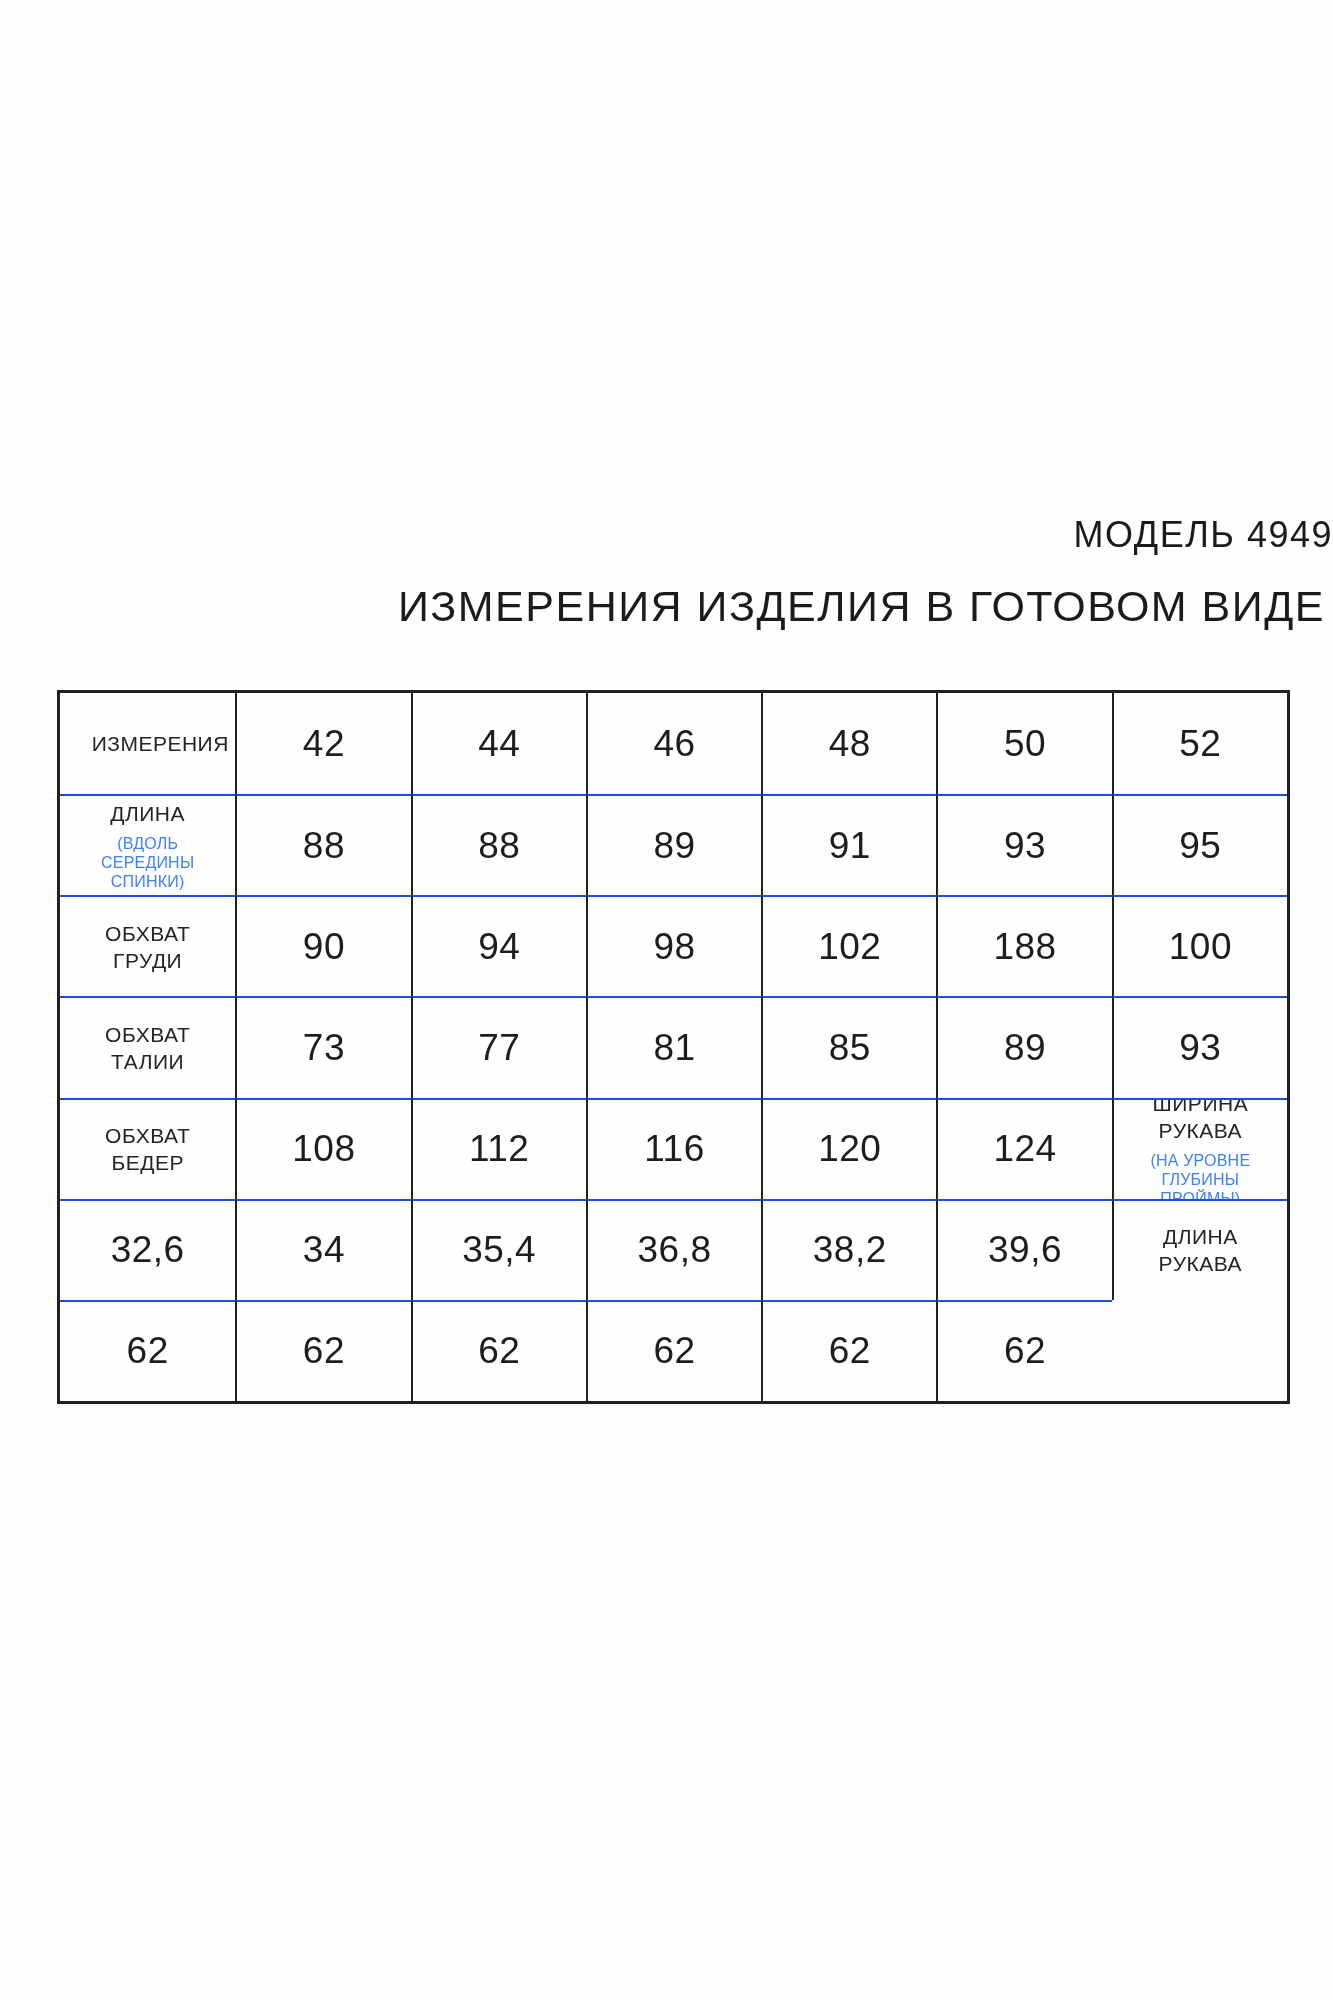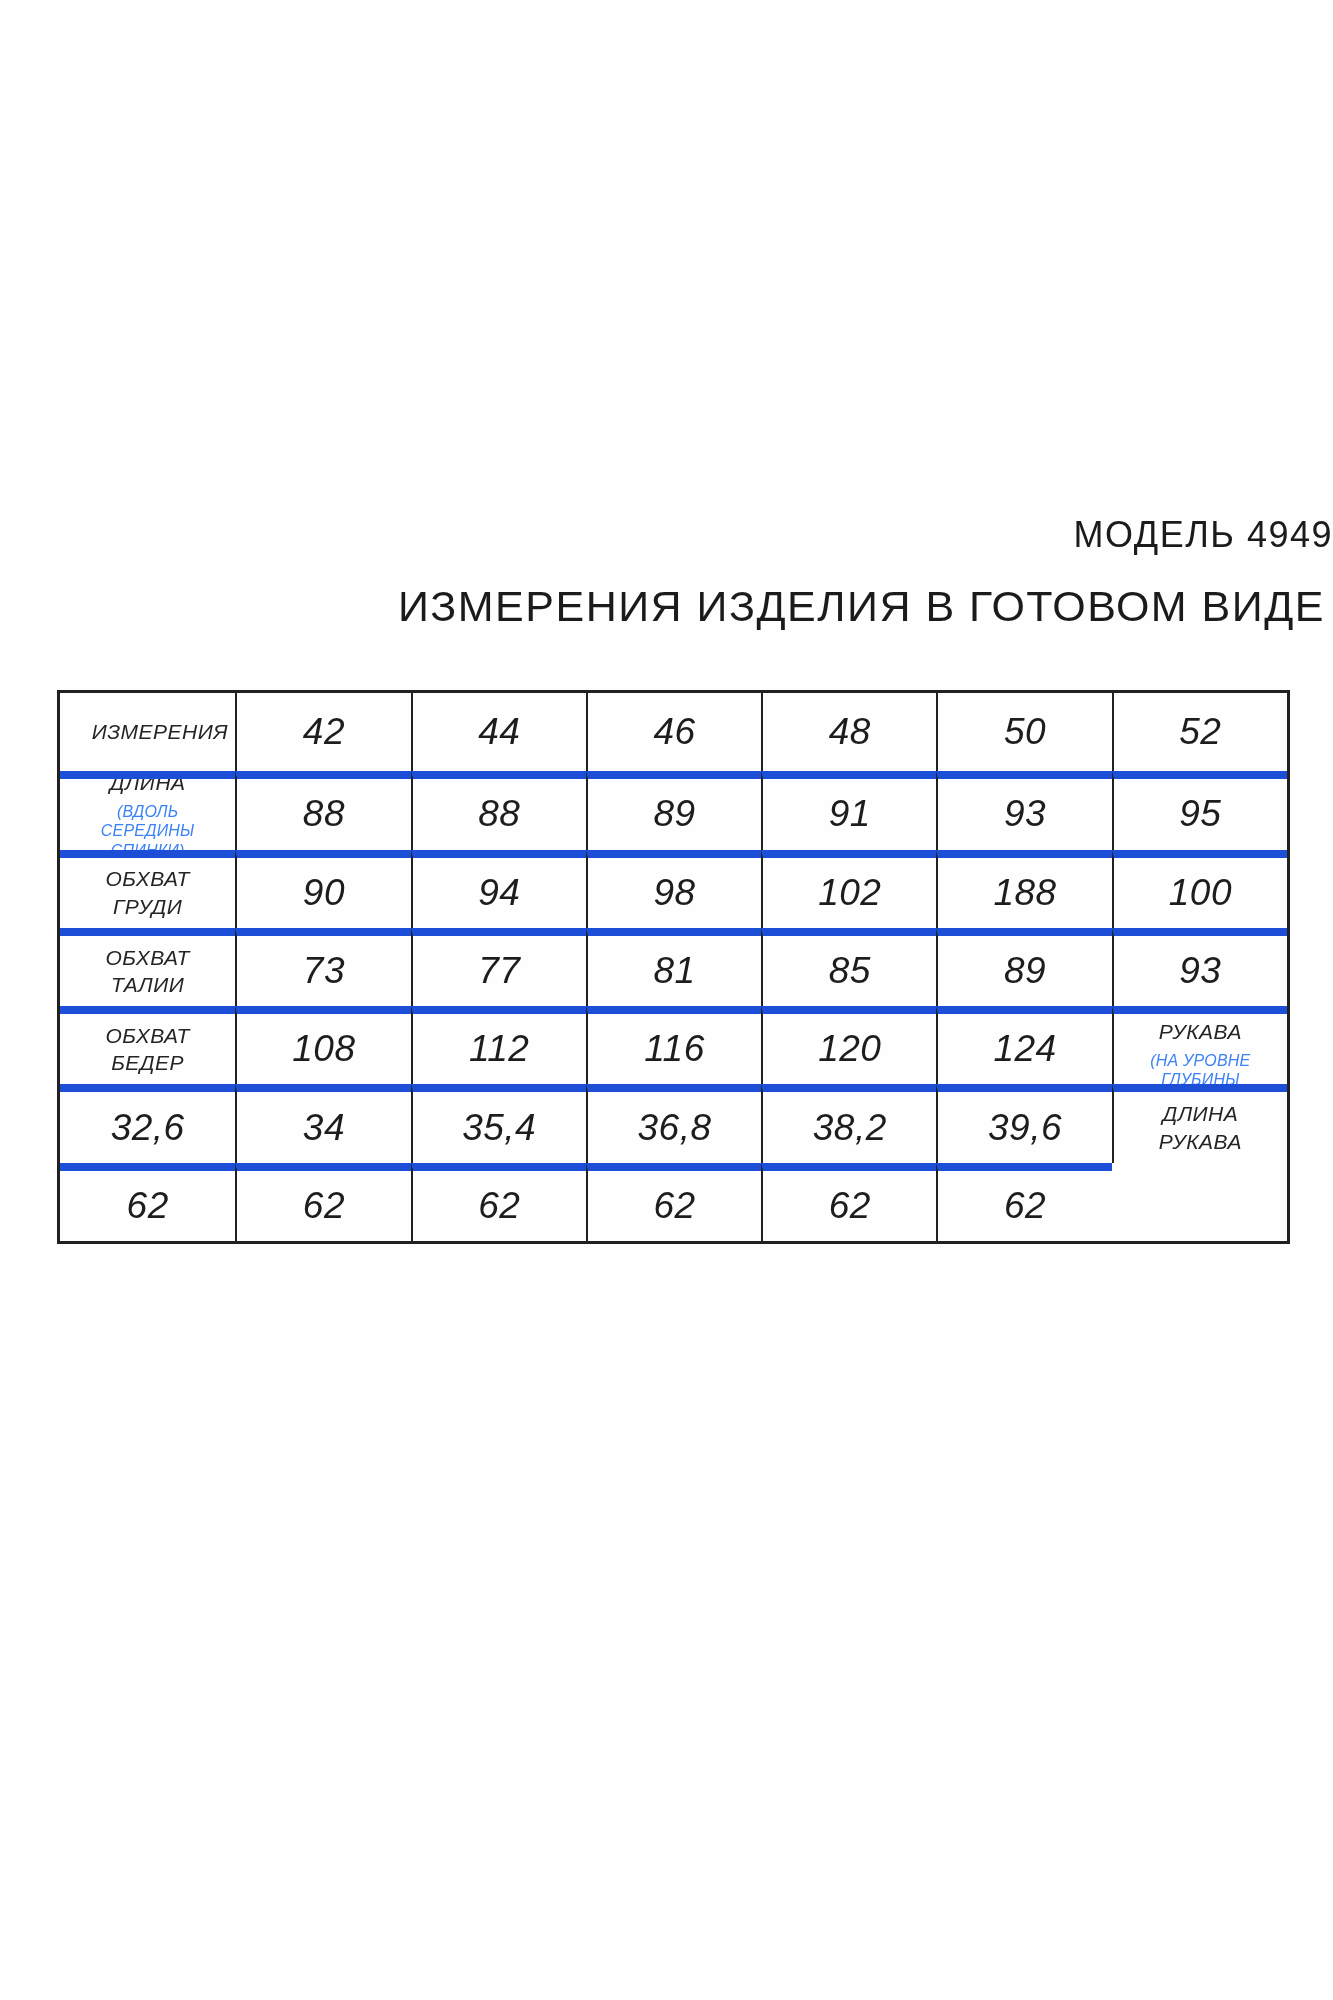--- a/index.html
+++ b/index.html
@@ -33,37 +33,36 @@
     font-weight: 400;
     letter-spacing: 1.5px;
     margin: 26px 8px 0 0;
     color: #1b1b1b;
   }
   .size-table {
     position: absolute;
     left: 57px;
     top: 690px;
     width: 1233px;
-    height: 554px;
+    height: 714px;
     border: 3px solid #212121;
     box-sizing: border-box;
     display: grid;
     grid-template-columns: repeat(7, 1fr);
     grid-template-rows: repeat(7, 1fr);
     background: #fefefe;
-    font-style: italic;
   }
   .cell {
     display: flex;
     flex-direction: column;
     align-items: center;
     justify-content: center;
     text-align: center;
     border-left: 2px solid #212121;
-    border-top: 8px solid #1d4ed8;
+    border-top: 2px solid #1d4ed8;
     box-sizing: border-box;
     padding: 2px 8px;
     overflow: hidden;
   }
   .cell:nth-child(7n+1) { border-left: none; }
   .cell:nth-child(-n+7) { border-top: none; }
   .label-text {
     font-size: 21px;
     line-height: 1.3;
     letter-spacing: 0.5px;

